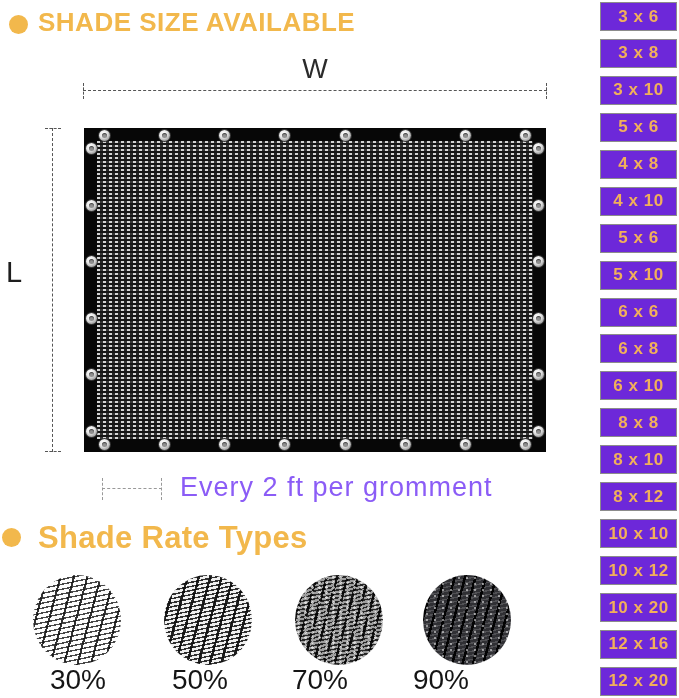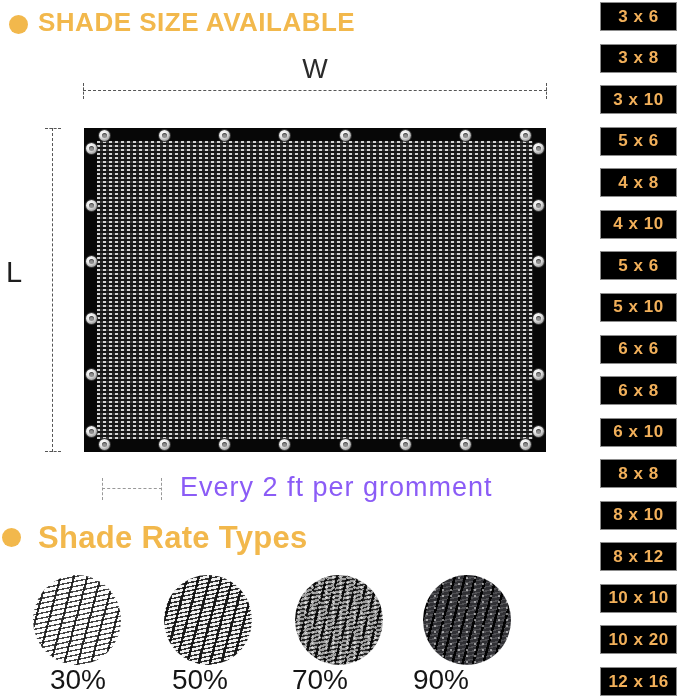--- a/index.html
+++ b/index.html
@@ -73,21 +73,21 @@
     repeating-linear-gradient(105deg, rgba(0,0,0,.95) 0 2.4px, transparent 2.4px 10px),
     repeating-linear-gradient(168deg, rgba(255,255,255,.16) 0 1.4px, transparent 1.4px 4px);
     background-size:8px 6px,auto,auto;}
   .rate-label{position:absolute;top:664px;width:90px;text-align:center;
               font-size:28px;color:#151515;}
 
   
   .size-col{position:absolute;left:600px;top:0;width:77px;height:698px;
             box-sizing:border-box;padding:2px 0;display:flex;flex-direction:column;
             justify-content:space-between;}
-  .size-box{height:29px;box-sizing:border-box;background:#000000;border:1px solid #8C8C8C;
+  .size-box{height:29px;box-sizing:border-box;background:#6d28d9;border:1px solid #8C8C8C;
             color:#F2B05A;font-size:17px;font-weight:bold;display:flex;
             align-items:center;justify-content:center;letter-spacing:.5px;}
 </style>
 </head>
 <body>
 
 <div class="stage">
 
   <div class="bullet bullet1"></div>
   <div class="h1">SHADE SIZE AVAILABLE</div>
@@ -173,17 +173,19 @@
       <div class="size-box">4 x 10</div>
       <div class="size-box">5 x 6</div>
       <div class="size-box">5 x 10</div>
       <div class="size-box">6 x 6</div>
       <div class="size-box">6 x 8</div>
       <div class="size-box">6 x 10</div>
       <div class="size-box">8 x 8</div>
       <div class="size-box">8 x 10</div>
       <div class="size-box">8 x 12</div>
       <div class="size-box">10 x 10</div>
+      <div class="size-box">10 x 12</div>
       <div class="size-box">10 x 20</div>
       <div class="size-box">12 x 16</div>
+      <div class="size-box">12 x 20</div>
     </aside>
 
 </div>
 
 </body></html>

